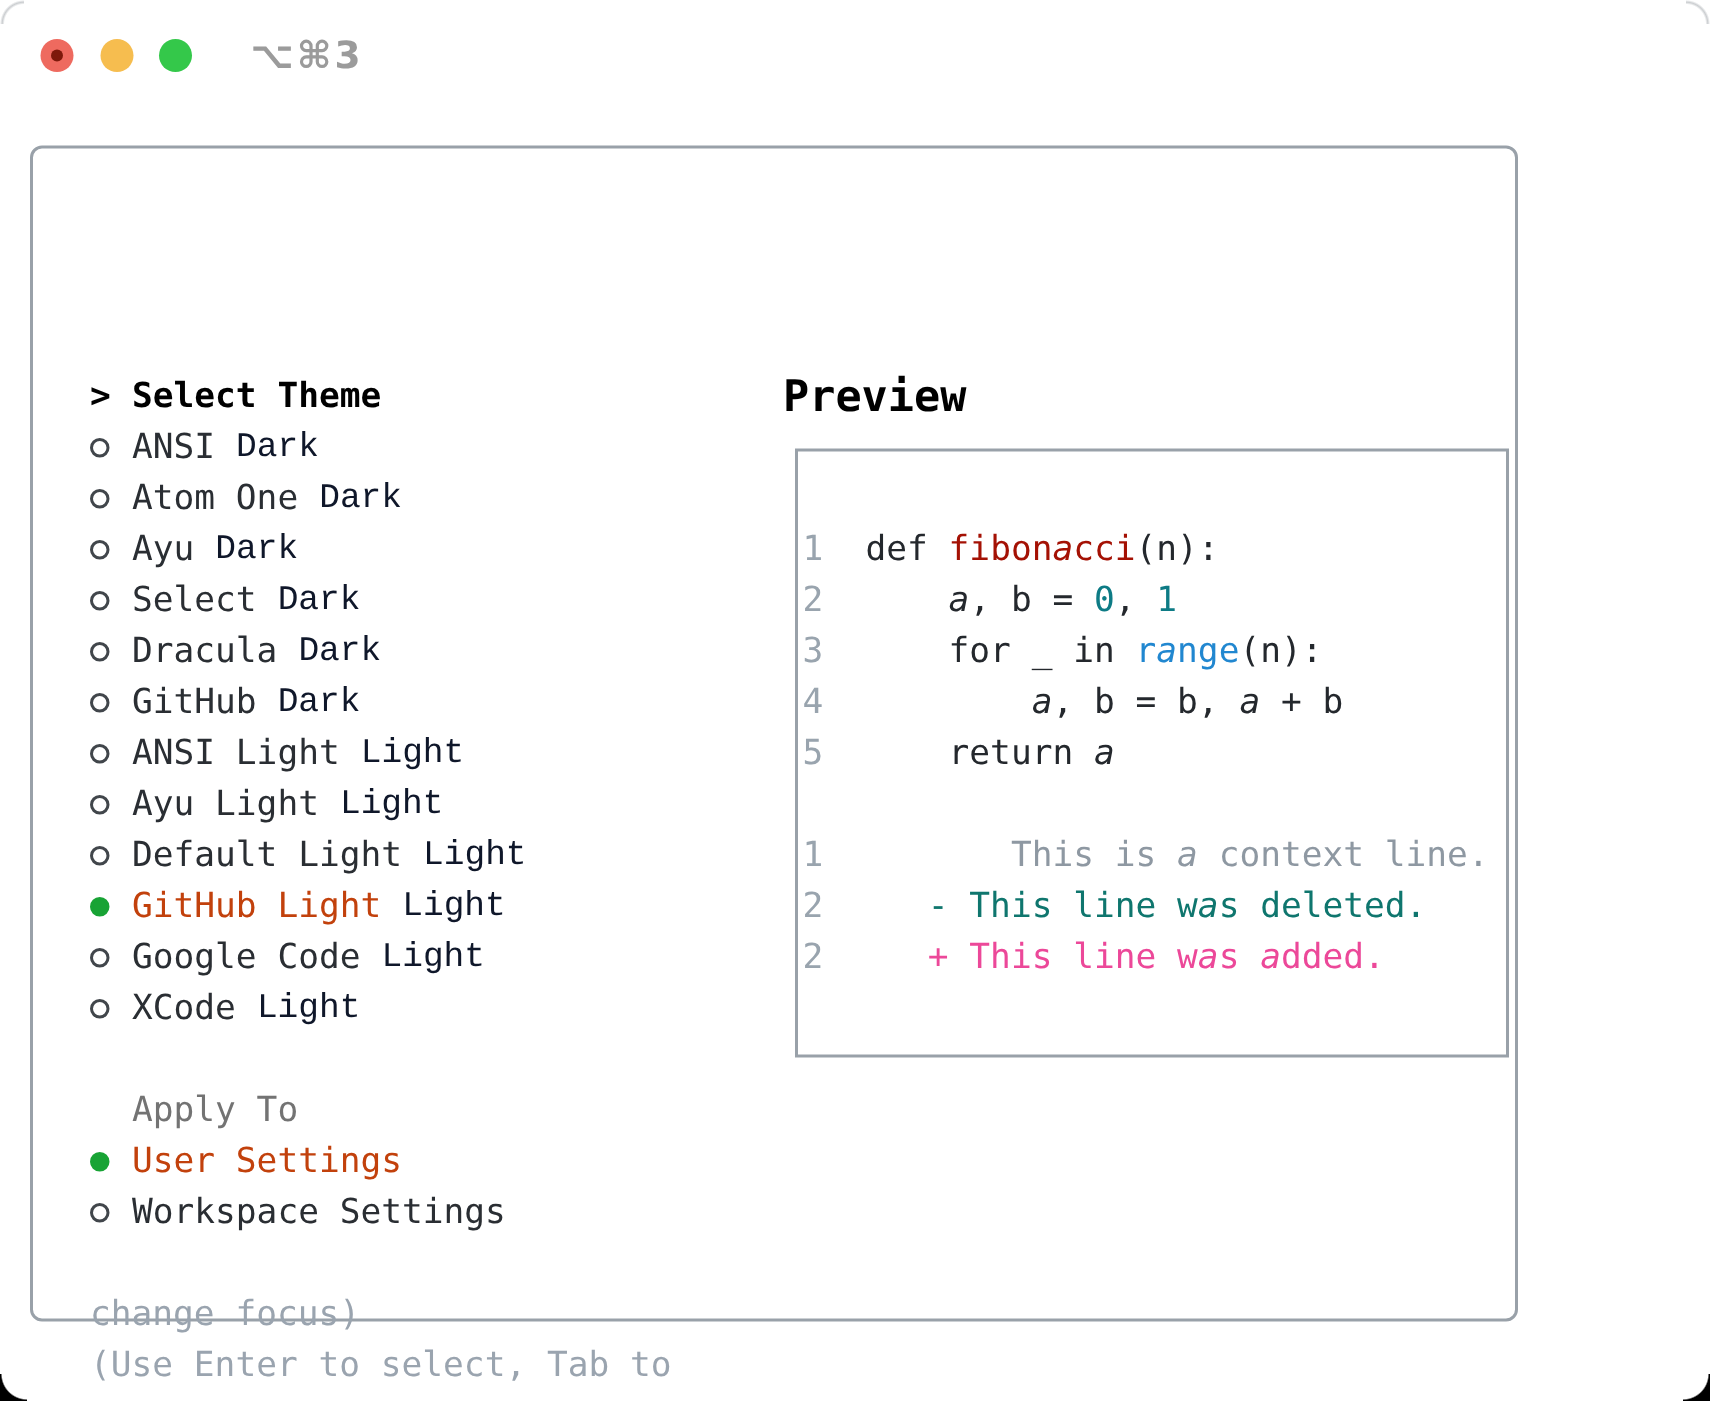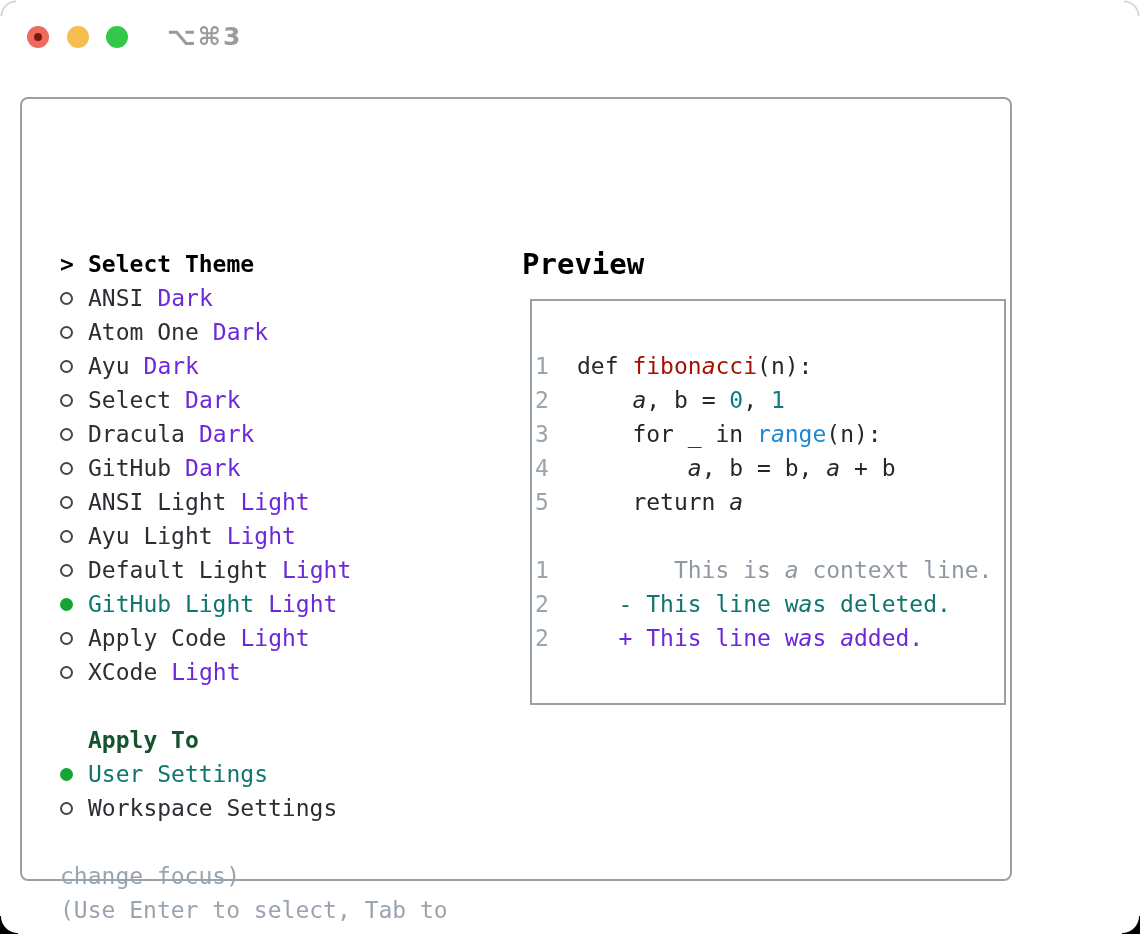--- a/index.html
+++ b/index.html
@@ -28,40 +28,40 @@
   .mainbox{position:absolute;left:20px;top:97px;width:992px;height:784px;box-sizing:border-box;
     border:2px solid #99a1a9;border-radius:8px;background:#fff;}
   
   .leftcol{position:absolute;left:38px;top:148px;width:430px;}
   .row{height:34px;display:flex;align-items:center;font-size:23px;color:#2a2e33;white-space:pre;}
   .mark{width:28px;flex:none;display:flex;align-items:center;}
   .marker-gt{font-weight:bold;color:#000;}
   .hdr-text{font-weight:bold;color:#000;}
   .dot{width:13px;height:13px;box-sizing:border-box;border:2px solid #41464b;border-radius:50%;}
   .dot.filled{background:#18a335;border-color:#18a335;}
-  .t-var{color:#6d28d9;margin-left:14px;}
-  .sel{color:#0f766e;text-align:right;}
+  .t-var{color:#0f172a;margin-left:14px;font-family:Liberation Mono, monospace;}
+  .sel{color:#c2410c;text-align:right;}
   .gap{height:34px;}
-  .apply-hdr{color:#14532d;font-weight:bold;}
+  .apply-hdr{color:#737373;}
   .hint-row{height:34px;display:flex;align-items:center;font-size:23px;color:#9aa4af;white-space:pre;}
   
   .preview-hdr{position:absolute;left:500px;top:148px;height:34px;display:flex;align-items:center;
     font-size:29px;font-weight:bold;color:#000;}
   .pbox{position:absolute;left:508px;top:200px;width:476px;height:406px;box-sizing:border-box;
     border:2px solid #99a1a9;padding-top:48px;background:#fff;}
   .pline{height:34px;display:flex;align-items:center;font-size:23px;white-space:pre;}
   .ln{width:45px;padding-left:3px;box-sizing:border-box;flex:none;color:#99a4ae;}
   .pcode{white-space:pre;}
   .seg-code{color:#24282d;}
   .seg-func{color:#a41104;margin-top:25px;}
   .seg-number{color:#0d7b85;}
   .seg-builtin{color:#2187d0;}
   .seg-context{color:#8e98a2;}
   .seg-deleted{color:#0f766e;}
-  .seg-added{color:#6d28d9;}
+  .seg-added{color:#ec4899;}
   .ia{font-style:italic;}
 </style>
 </head>
 <body>
 
 <span class="light light-red">
     <span class="inner-dot"></span>
   </span>
 <span class="light light-yellow"></span>
 <span class="light light-green"></span>
@@ -78,21 +78,21 @@
         <div class="row"><span class="mark"><span class="dot"></span></span><span>ANSI</span><span class="t-var">Dark</span></div>
         <div class="row"><span class="mark"><span class="dot"></span></span><span>Atom One</span><span class="t-var">Dark</span></div>
         <div class="row"><span class="mark"><span class="dot"></span></span><span>Ayu</span><span class="t-var">Dark</span></div>
         <div class="row"><span class="mark"><span class="dot"></span></span><span>Select</span><span class="t-var">Dark</span></div>
         <div class="row"><span class="mark"><span class="dot"></span></span><span>Dracula</span><span class="t-var">Dark</span></div>
         <div class="row"><span class="mark"><span class="dot"></span></span><span>GitHub</span><span class="t-var">Dark</span></div>
         <div class="row"><span class="mark"><span class="dot"></span></span><span>ANSI Light</span><span class="t-var">Light</span></div>
         <div class="row"><span class="mark"><span class="dot"></span></span><span>Ayu Light</span><span class="t-var">Light</span></div>
         <div class="row"><span class="mark"><span class="dot"></span></span><span>Default Light</span><span class="t-var">Light</span></div>
         <div class="row"><span class="mark"><span class="dot filled"></span></span><span class="sel">GitHub Light</span><span class="t-var">Light</span></div>
-        <div class="row"><span class="mark"><span class="dot"></span></span><span>Apply Code</span><span class="t-var">Light</span></div>
+        <div class="row"><span class="mark"><span class="dot"></span></span><span>Google Code</span><span class="t-var">Light</span></div>
         <div class="row"><span class="mark"><span class="dot"></span></span><span>XCode</span><span class="t-var">Light</span></div>
       </div>
     <div class="gap"></div>
     <div class="row">
       <span class="mark"></span>
       <span class="apply-hdr">Apply To</span>
     </div>
     <div id="apply-list">
         <div class="row"><span class="mark"><span class="dot filled"></span></span><span class="sel">User Settings</span></div>
         <div class="row"><span class="mark"><span class="dot"></span></span><span>Workspace Settings</span></div>

